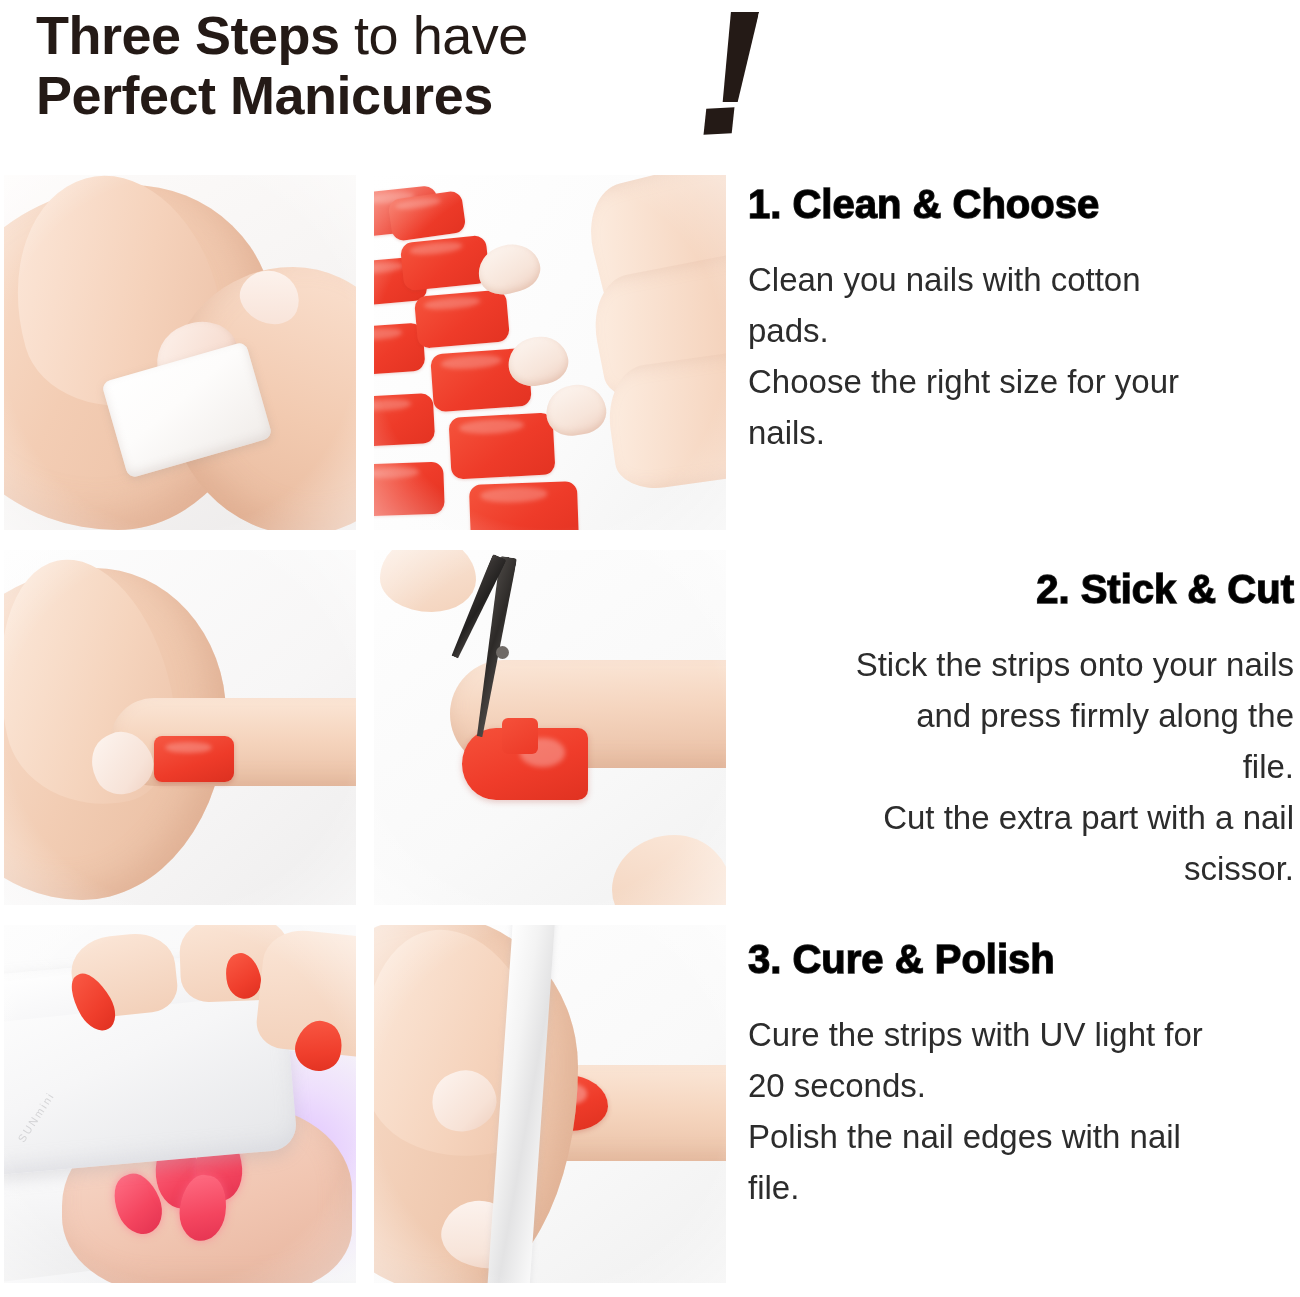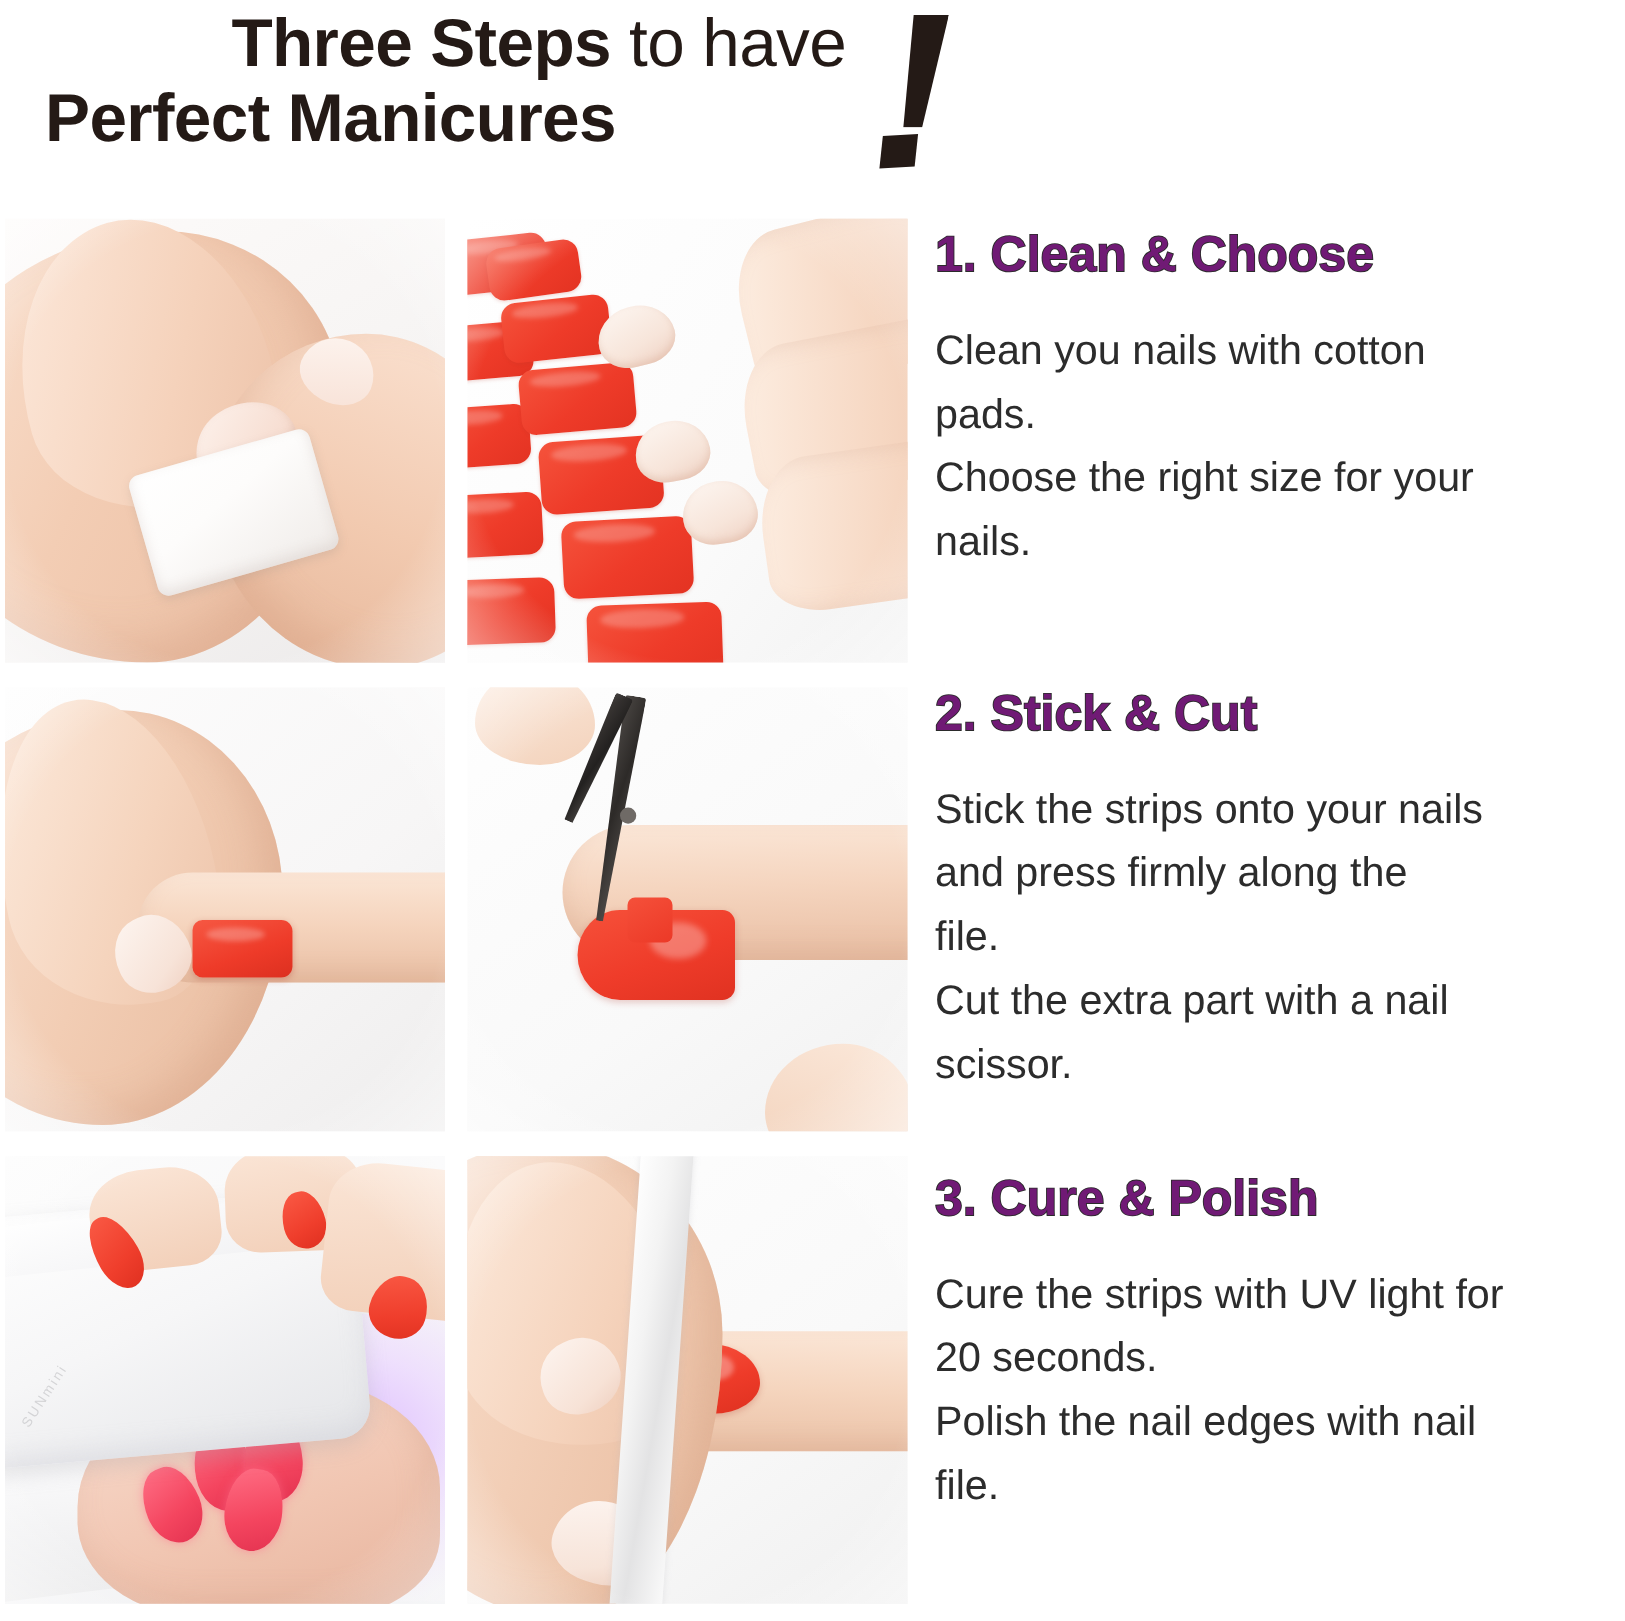--- a/index.html
+++ b/index.html
@@ -31,21 +31,20 @@
   .title-line {
     white-space: nowrap;
     color: #241a16;
     font-family: "Liberation Sans", sans-serif;
     letter-spacing: -0.5px;
   }
   #title-line-1 {
     font-size: 54px;
     line-height: 62px;
     font-weight: 700;
-    text-align: center;
   }
   #title-line-2 {
     font-size: 54px;
     line-height: 62px;
     font-weight: 700;
     margin-top: -2px;
   }
   .title-strong { font-weight: 700; }
   .title-light  { font-weight: 400; letter-spacing: -0.5px; }
 
@@ -408,29 +407,29 @@
   
   #steps-column {
     position: absolute;
     left: 748px;
     top: 180px;
     width: 546px;
     height: 1110px;
   }
   .step-block { position: absolute; left: 0; width: 546px; }
   #step-block-1 { top: 0px; }
-  #step-block-2 { top: 367px; }
+  #step-block-2 { top: 385px; text-align: right; }
   #step-block-3 { top: 755px; }
 
   .step-heading {
     font-family: "Liberation Sans", sans-serif;
     font-size: 40px;
     font-weight: 700;
     line-height: 48px;
-    color: #701a75;
+    color: #000000;
     -webkit-text-stroke: 1.4px #2b2b2b;
     paint-order: stroke fill;
     letter-spacing: 0px;
     white-space: nowrap;
   }
 
   .step-body {
     margin-top: 26px;
     font-family: "Liberation Sans", sans-serif;
     font-size: 33px;

